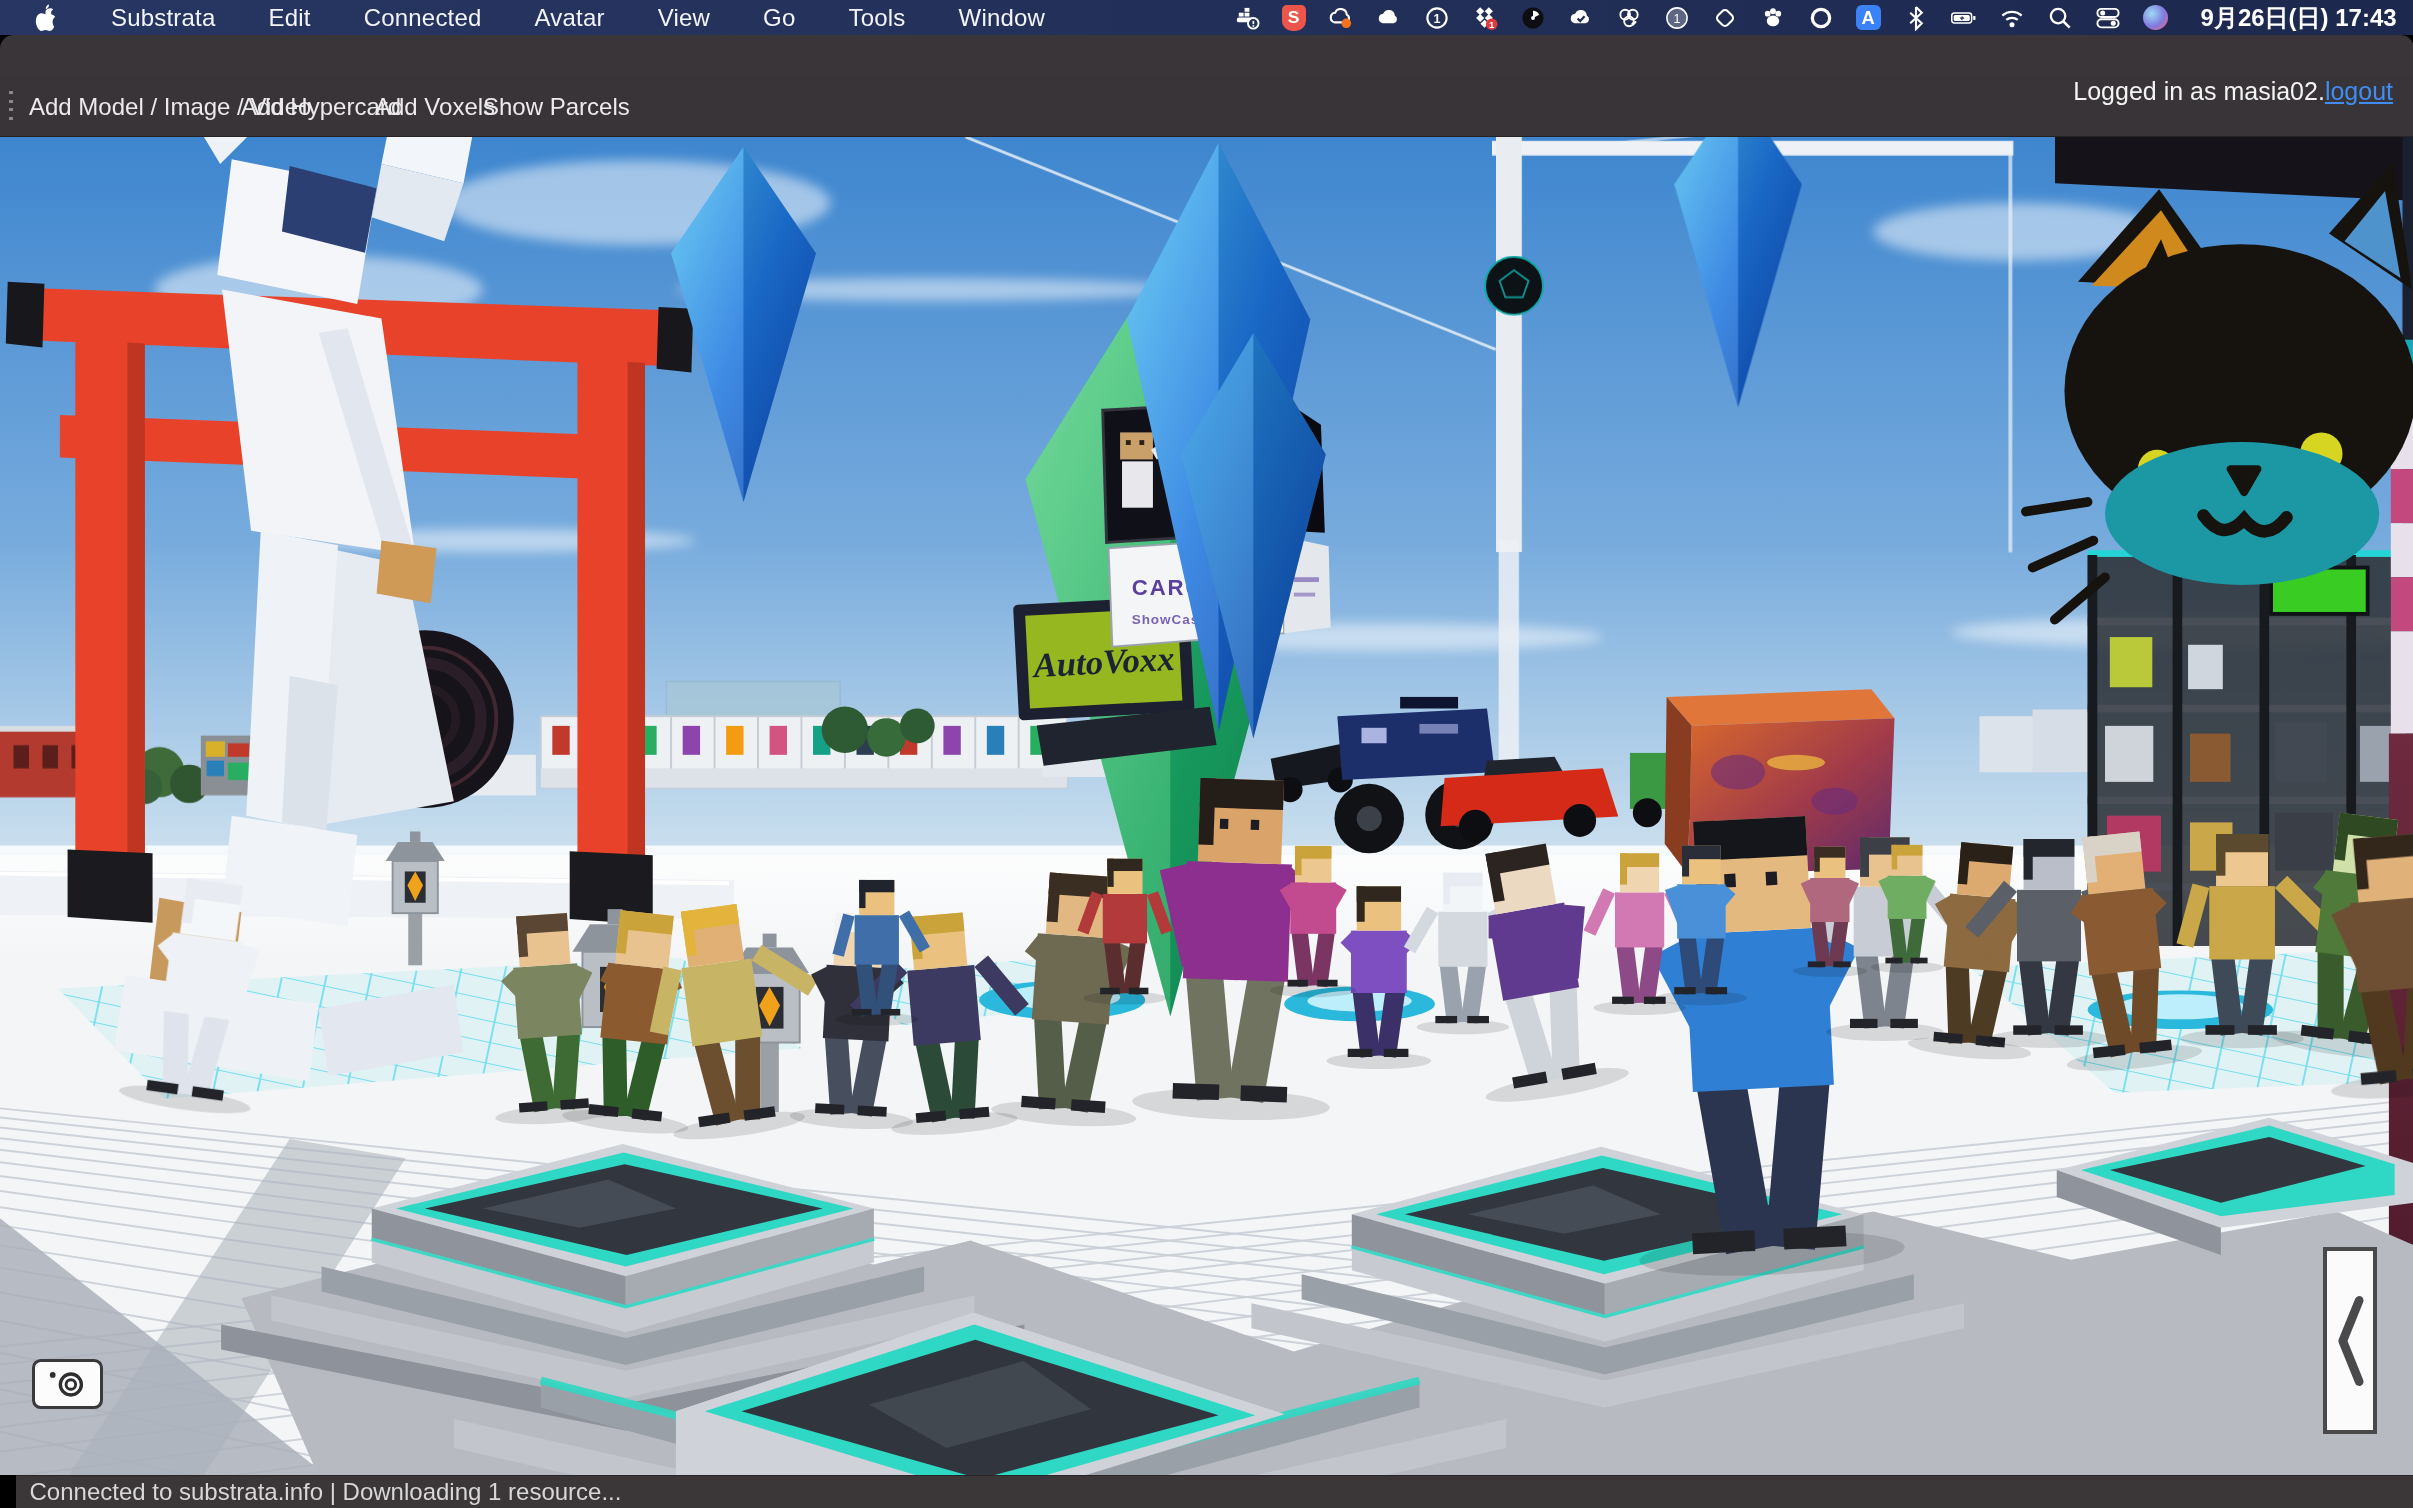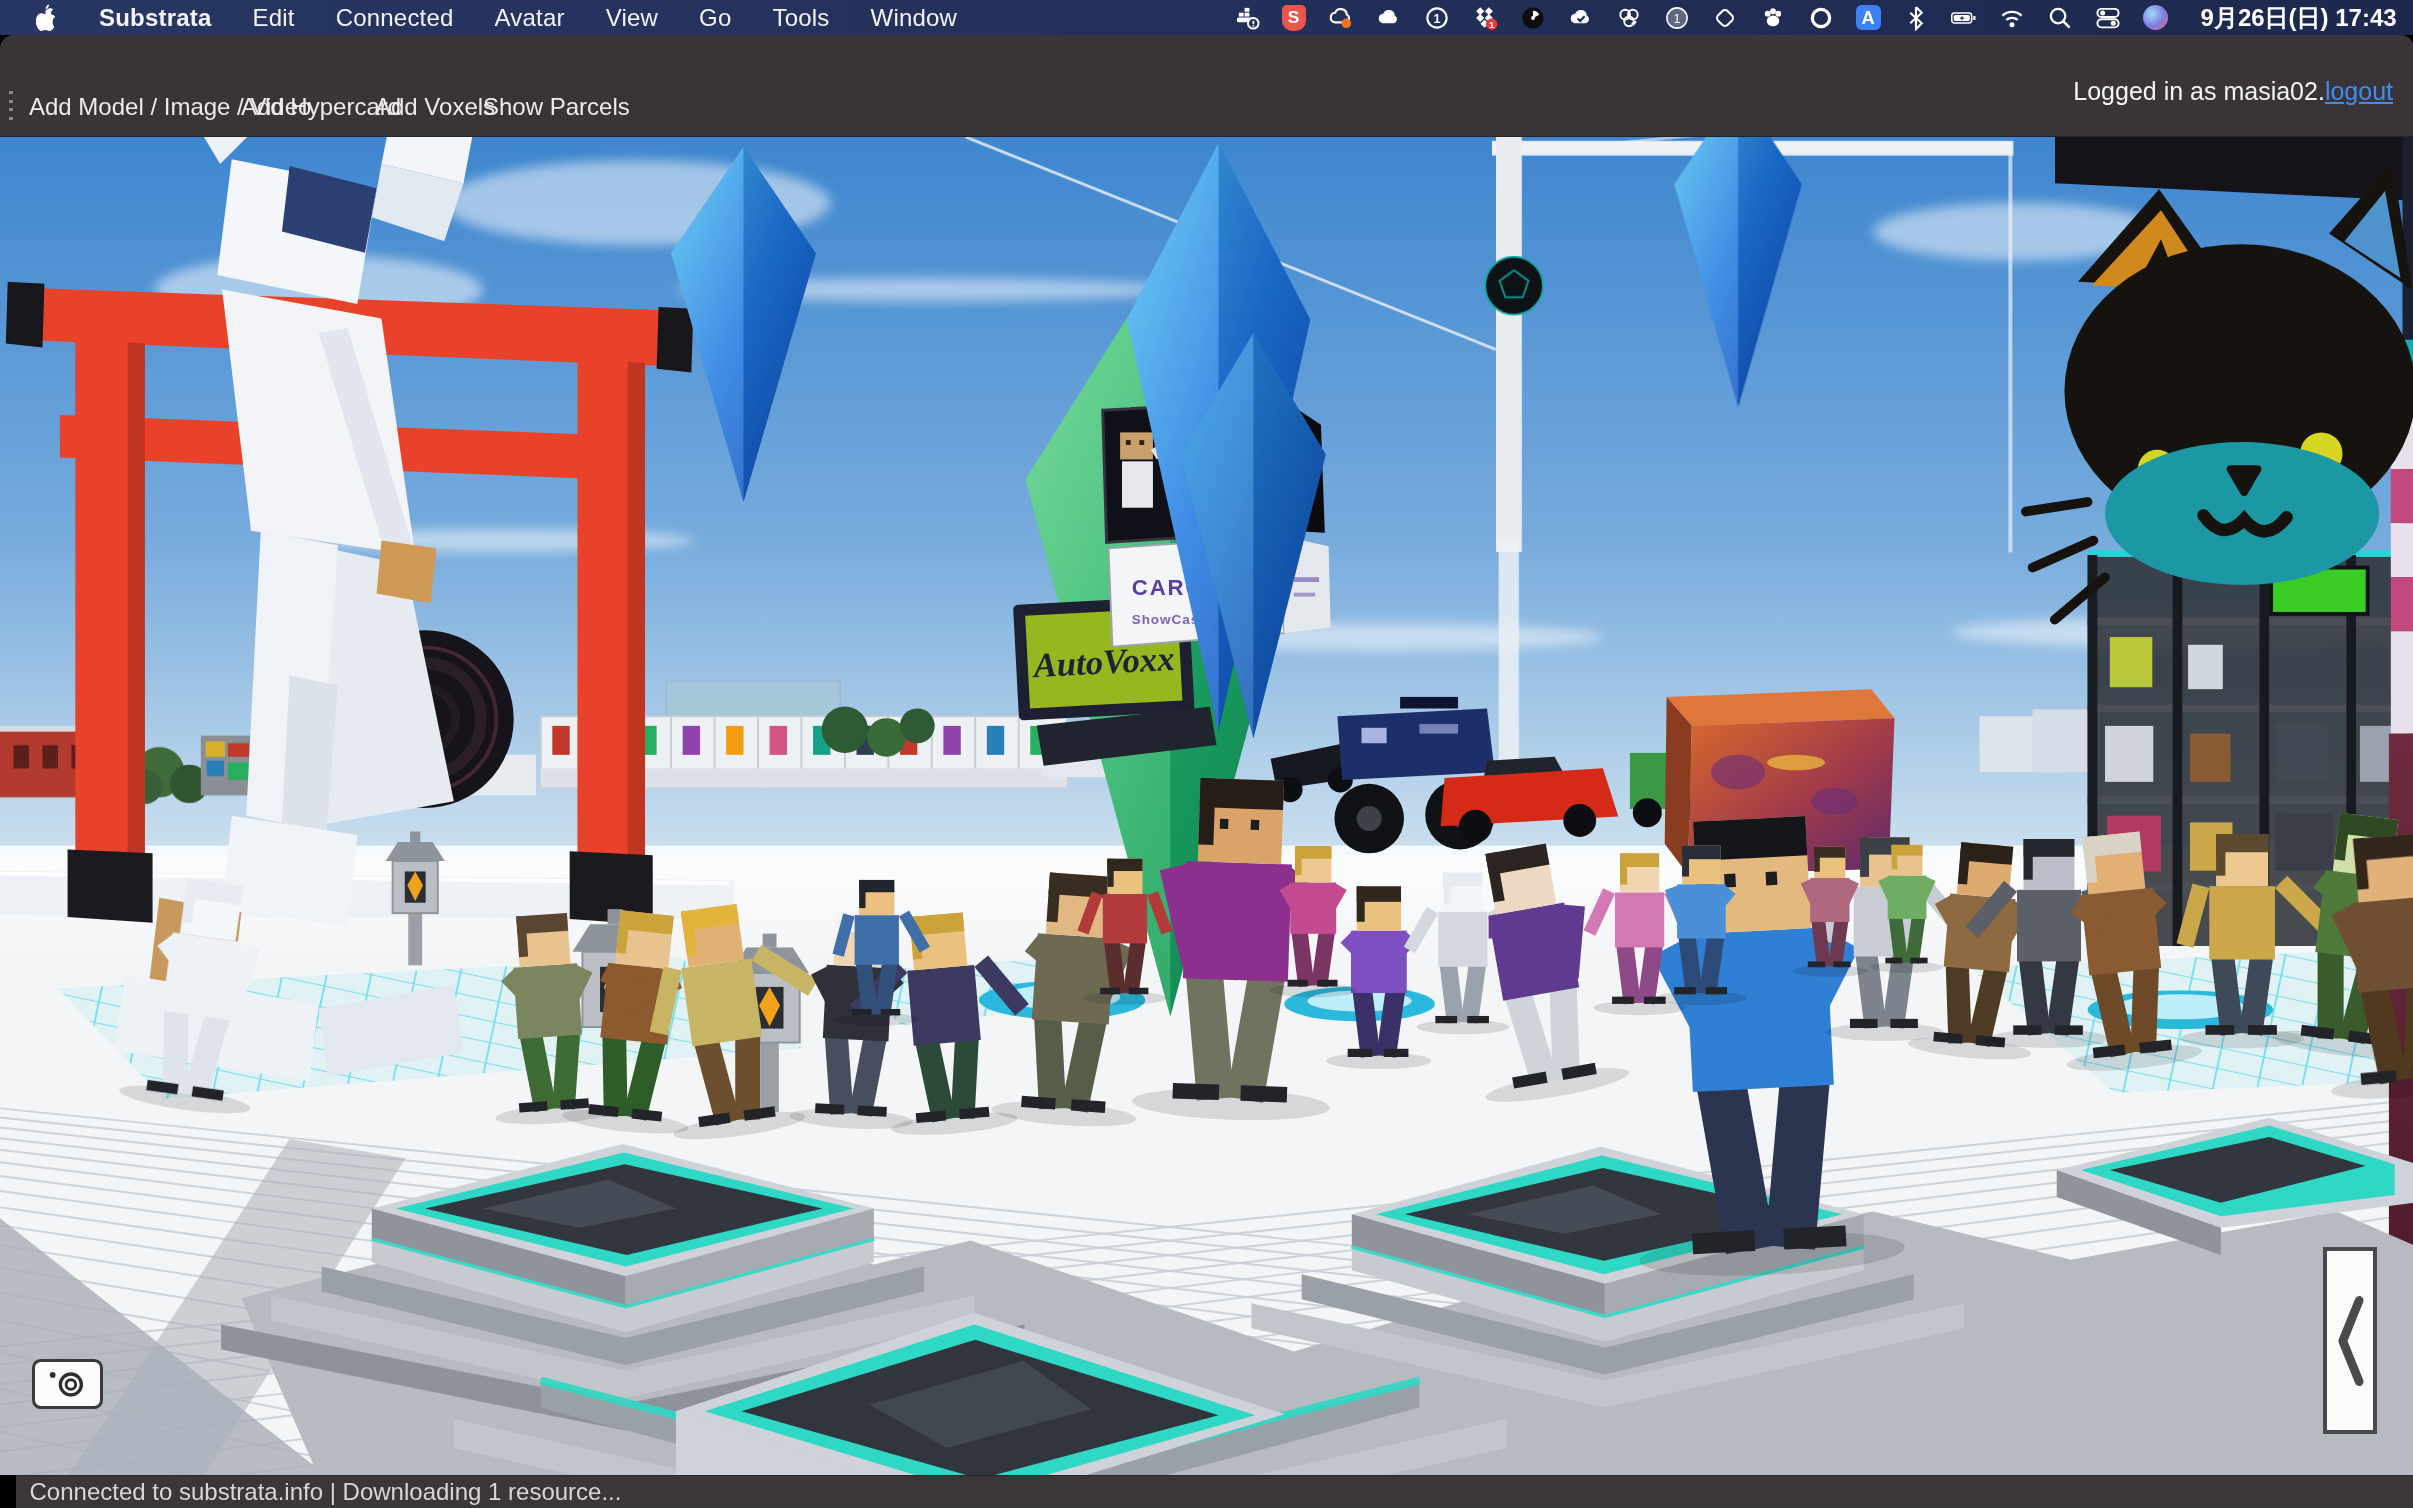--- a/index.html
+++ b/index.html
@@ -3,22 +3,22 @@
 <meta charset="utf-8">
 <style>
   *{margin:0;padding:0;box-sizing:border-box}
   html,body{width:2414px;height:1508px;overflow:hidden;background:#000;
     font-family:"Liberation Sans","DejaVu Sans",sans-serif;-webkit-font-smoothing:antialiased}
   .abs{position:absolute}
   
   #menubar{left:0;top:0;width:2414px;height:35px;background:linear-gradient(90deg,#273662,#222f58 55%,#1d284e);
     display:flex;align-items:center;color:#f3f4f8;font-size:24px;z-index:40}
   #menubar .apple{margin-left:33px;width:25px;height:29px}
-  #menubar .mitem{margin-left:41px;letter-spacing:0.2px}
-  #menubar .mitem.app{font-weight:700;}
+  #menubar .mitem{margin-left:53px;letter-spacing:0.2px}
+  #menubar .mitem.app{font-weight:400;}
   #menu-right{position:absolute;right:17.4px;top:0;height:35px;display:flex;align-items:center;gap:22px}
   .ic{width:26px;height:26px;display:block}
   .ic-span{display:flex;align-items:center;justify-content:center;width:26px;height:26px}
   .shield{width:24px;height:26px;background:#ec554a;border-radius:4.8px 4.8px 10.6px 10.6px;color:#fff;
     font-weight:700;font-size:17.4px;display:flex;align-items:center;justify-content:center}
   .inputA{width:25px;height:25px;background:#3b82f7;border-radius:5.8px;color:#fff;font-weight:700;
     font-size:18.3px;display:flex;align-items:center;justify-content:center}
   .siri{width:25px;height:25px;border-radius:50%;
     background:radial-gradient(circle at 35% 35%,#9fd9f2,#7f7ae0 55%,#e06a9a 85%,#b24ad0)}
   #clock{font-size:24px;font-weight:600;color:#fff;white-space:nowrap;margin-left:11px}

